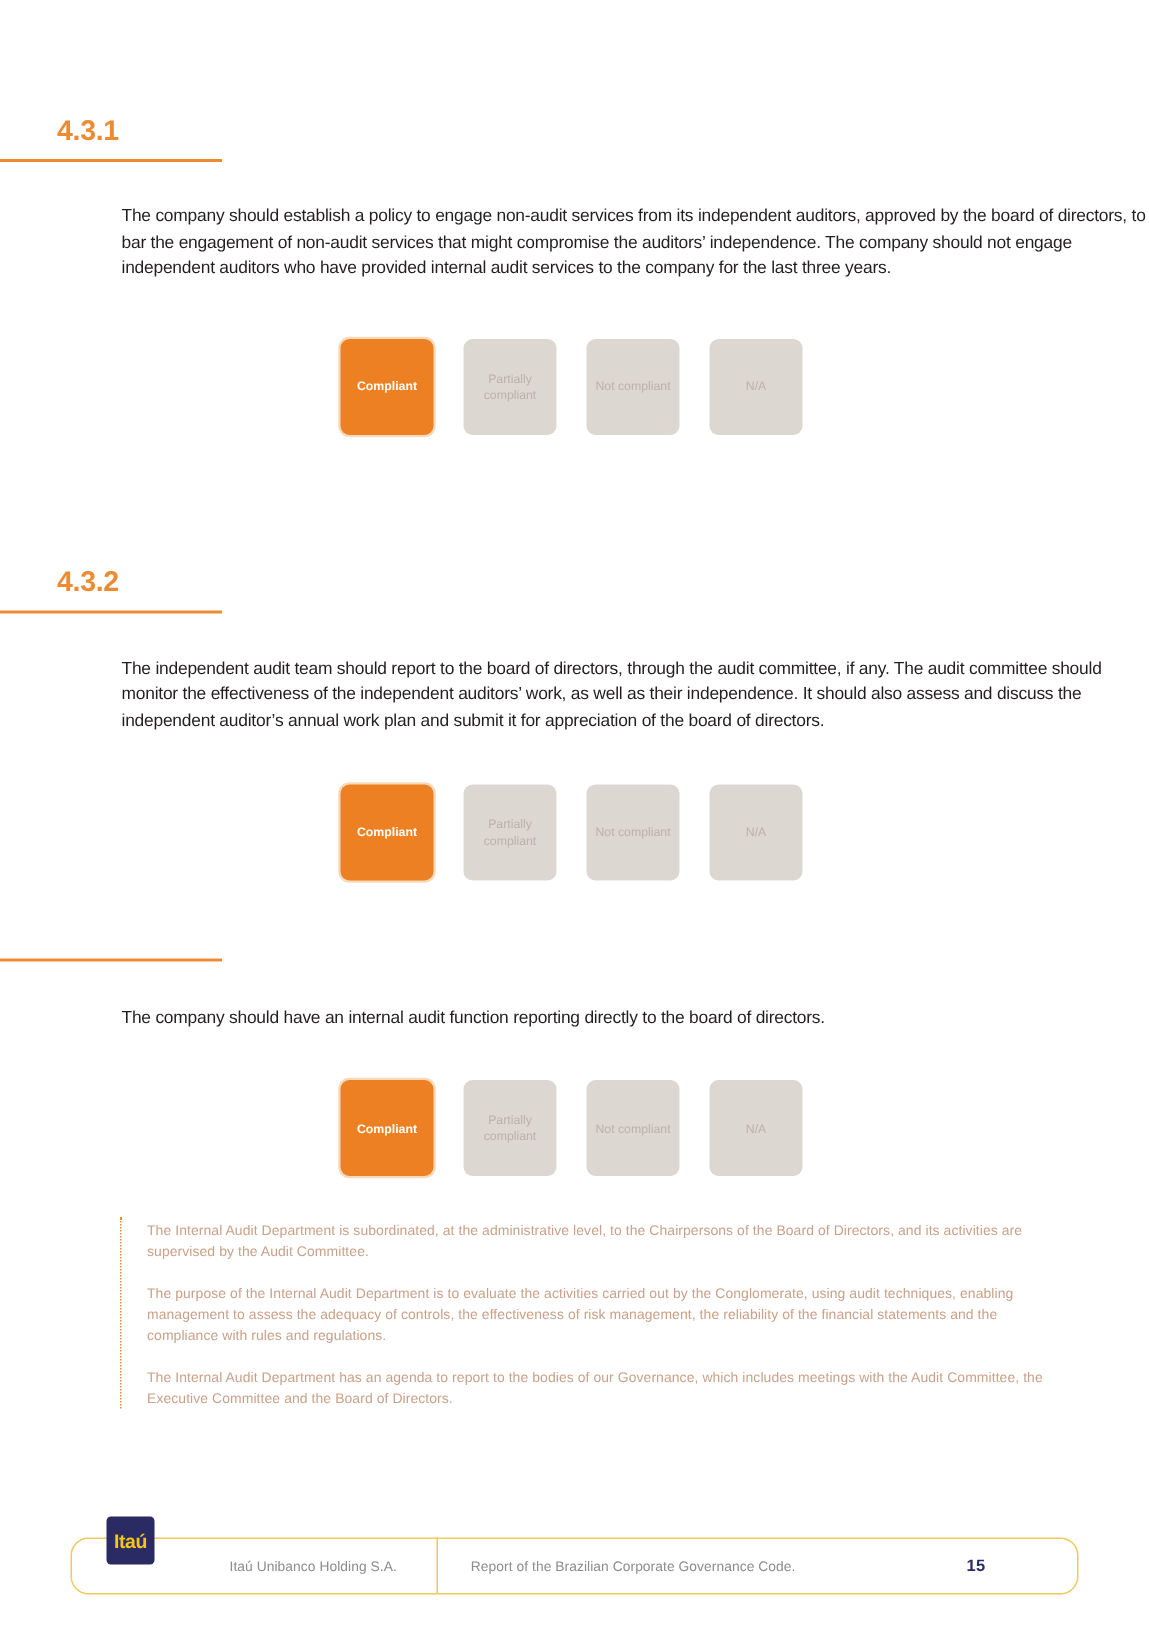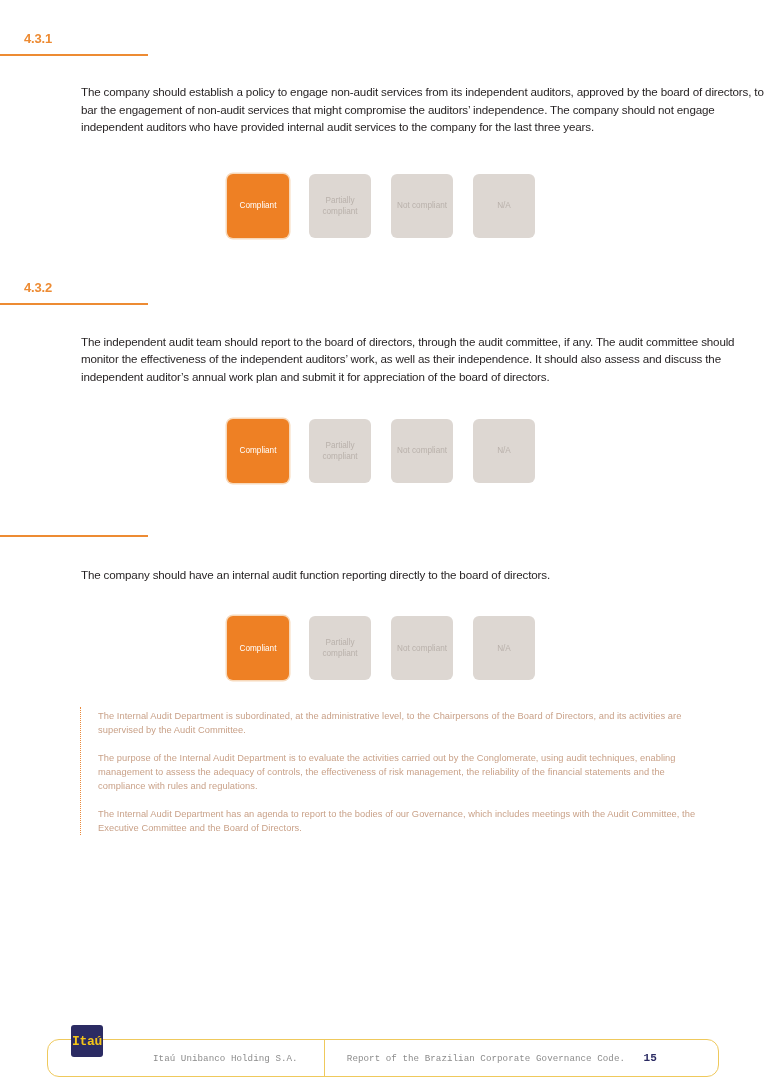--- a/index.html
+++ b/index.html
@@ -22,26 +22,27 @@
     height: 1083px;
     background: #ffffff;
   }
 
   
   .section-head {
     position: relative;
     margin: 0;
   }
   .section-num {
-    font-size: 13px;
+    font-size: 19px;
     font-weight: bold;
     color: #ED8B33;
     letter-spacing: -0.2px;
-    padding-left: 24px;
+    padding-left: 38px;
     line-height: 1;
+    margin-top: 46px;
   }
   .section-rule {
     margin-top: 9px;
     width: 148px;
     height: 2px;
     background: #ED8B33;
   }
 
   
   .body-text {
@@ -61,21 +62,21 @@
   }
   .option-box {
     width: 62px;
     height: 64px;
     border-radius: 6px;
     display: flex;
     align-items: center;
     justify-content: center;
     text-align: center;
     font-size: 8.2px;
-    font-weight: normal;
+    font-weight: bold;
     line-height: 11px;
     box-sizing: border-box;
     padding: 2px;
   }
   .option-box.selected {
     background: #EE8024;
     color: #ffffff;
     box-shadow: 0 0 0 1.5px #f7d9bb;
   }
   .option-box.unselected {
@@ -101,23 +102,22 @@
   }
   .commentary p:last-child {
     margin-bottom: 0;
   }
 
   
   .footer {
     position: absolute;
     left: 47px;
     right: 47px;
-    bottom: 6px;
+    bottom: 20px;
     height: 52px;
-    font-family: Liberation Mono, monospace;
   }
   .footer-frame {
     position: absolute;
     left: 0;
     top: 14px;
     right: 0;
     bottom: 0;
     border: 1.2px solid #EFC95C;
     border-radius: 12px;
     box-sizing: border-box;

